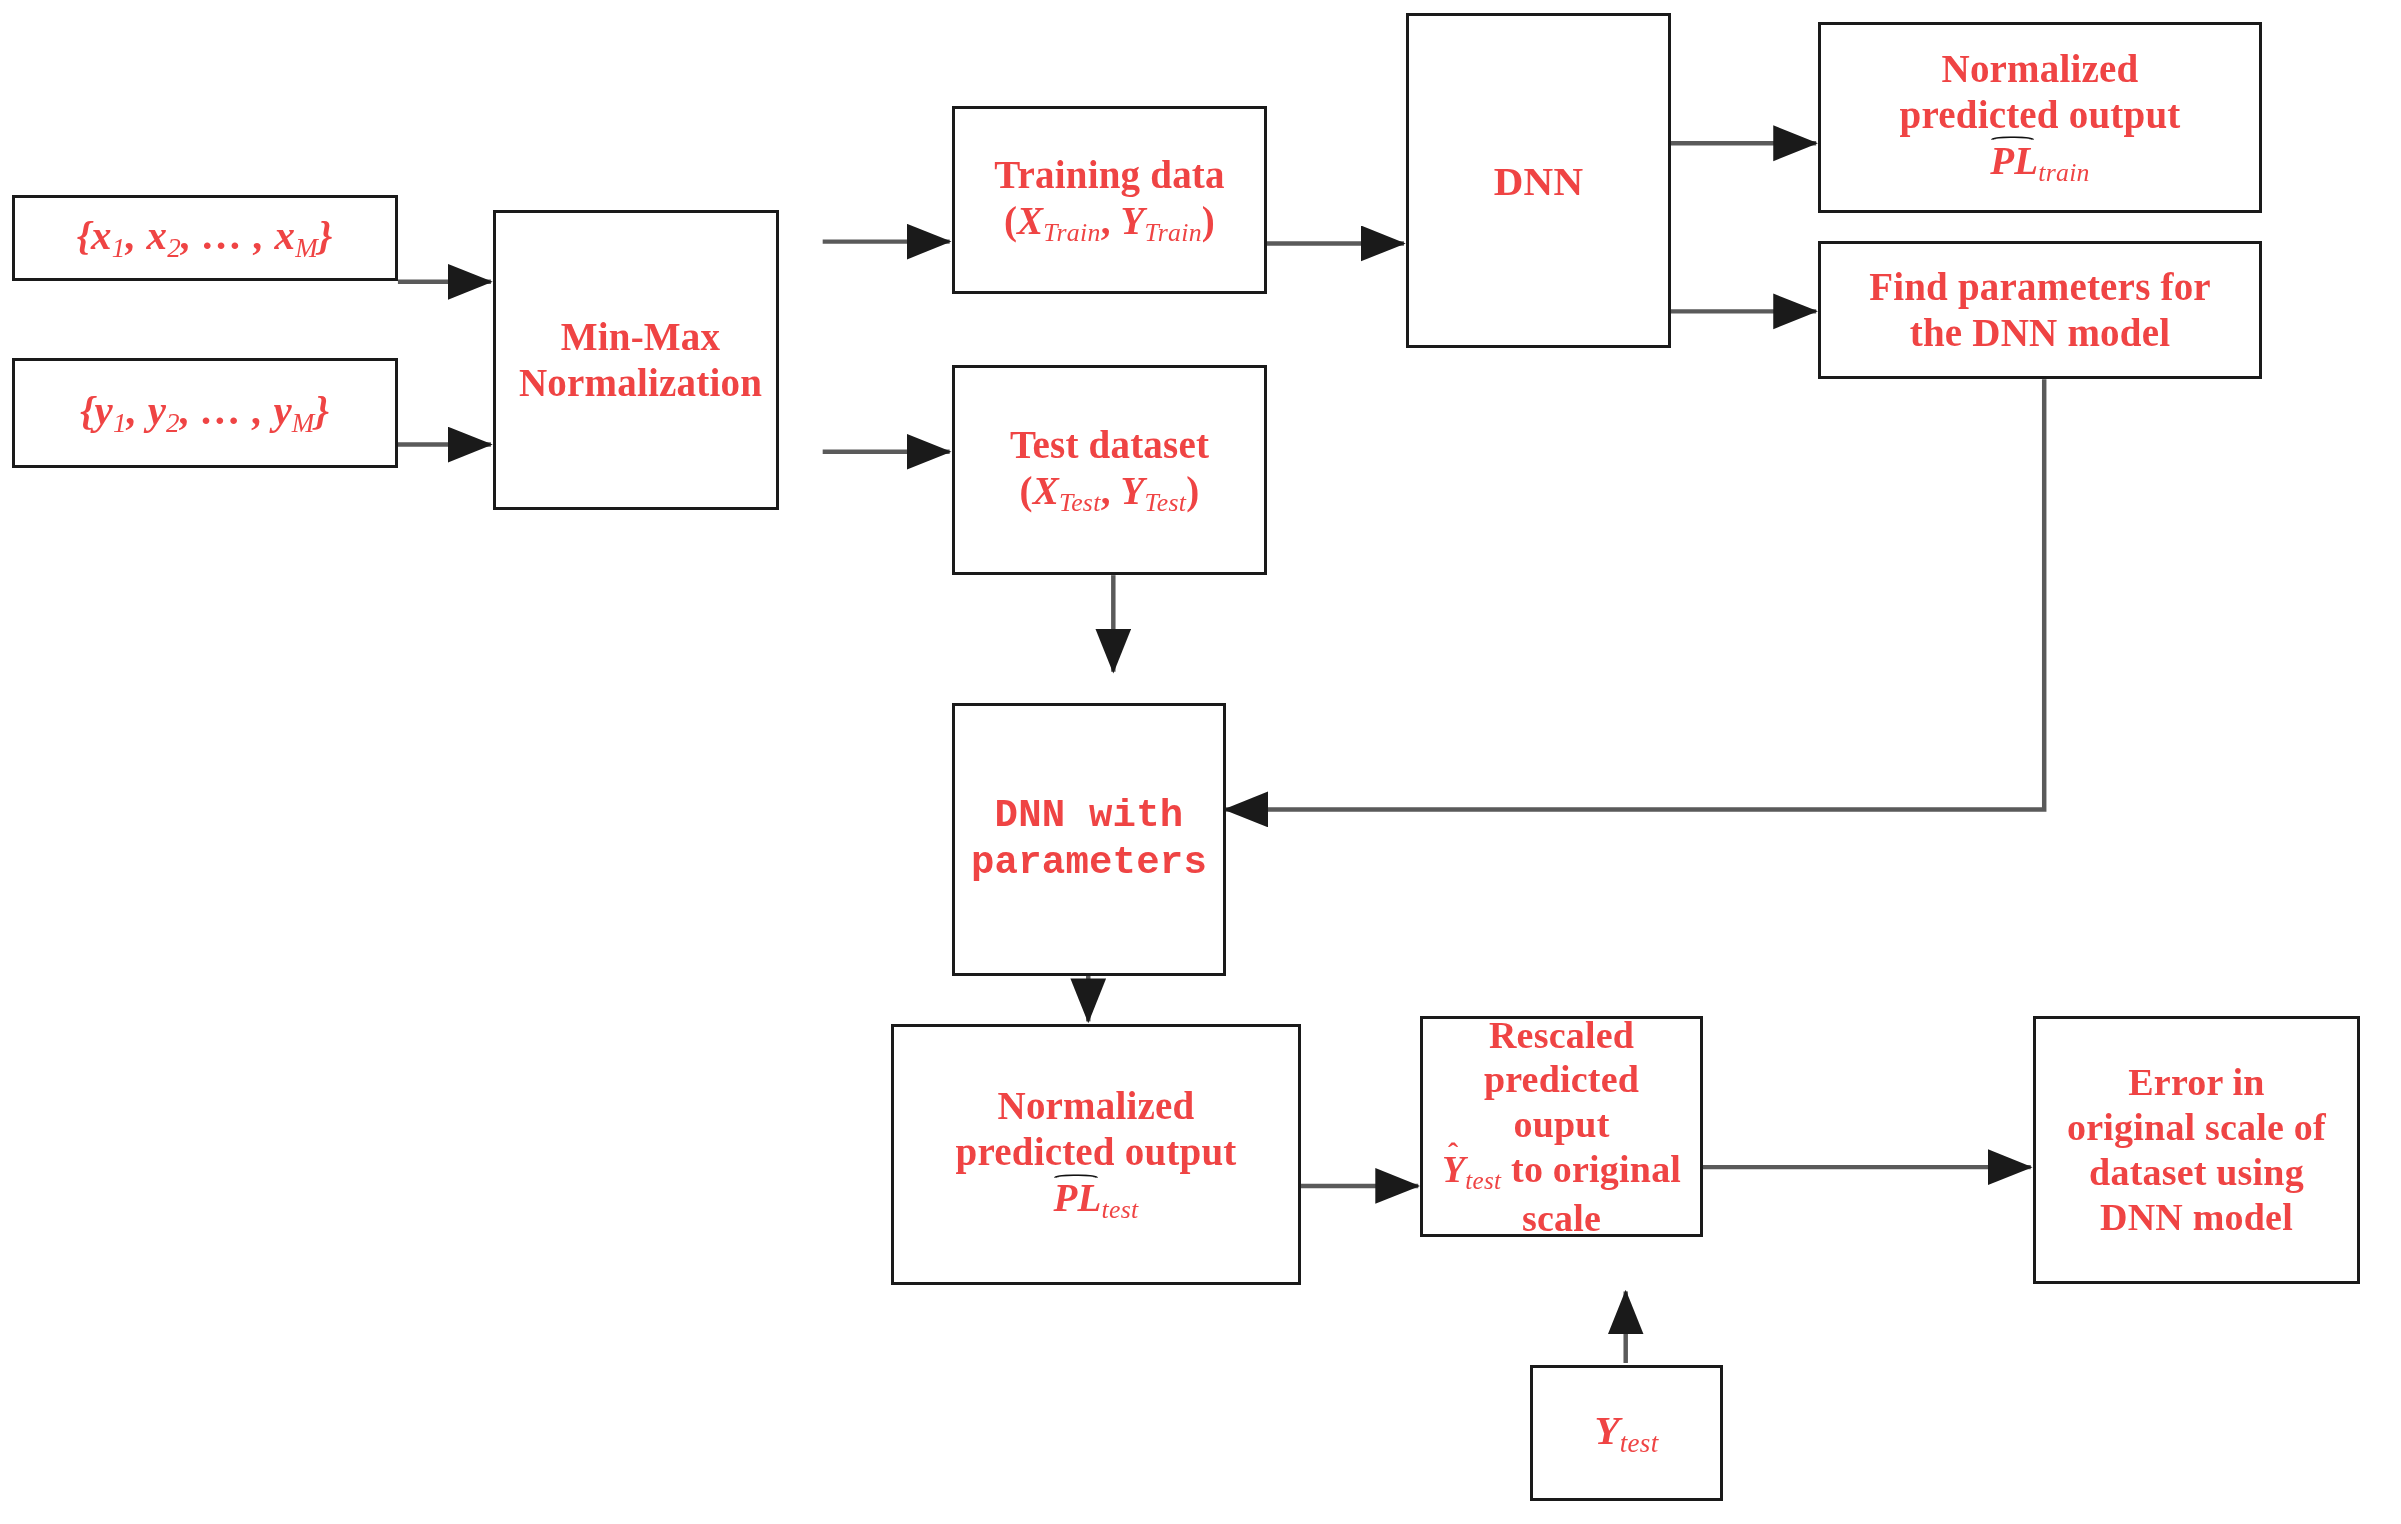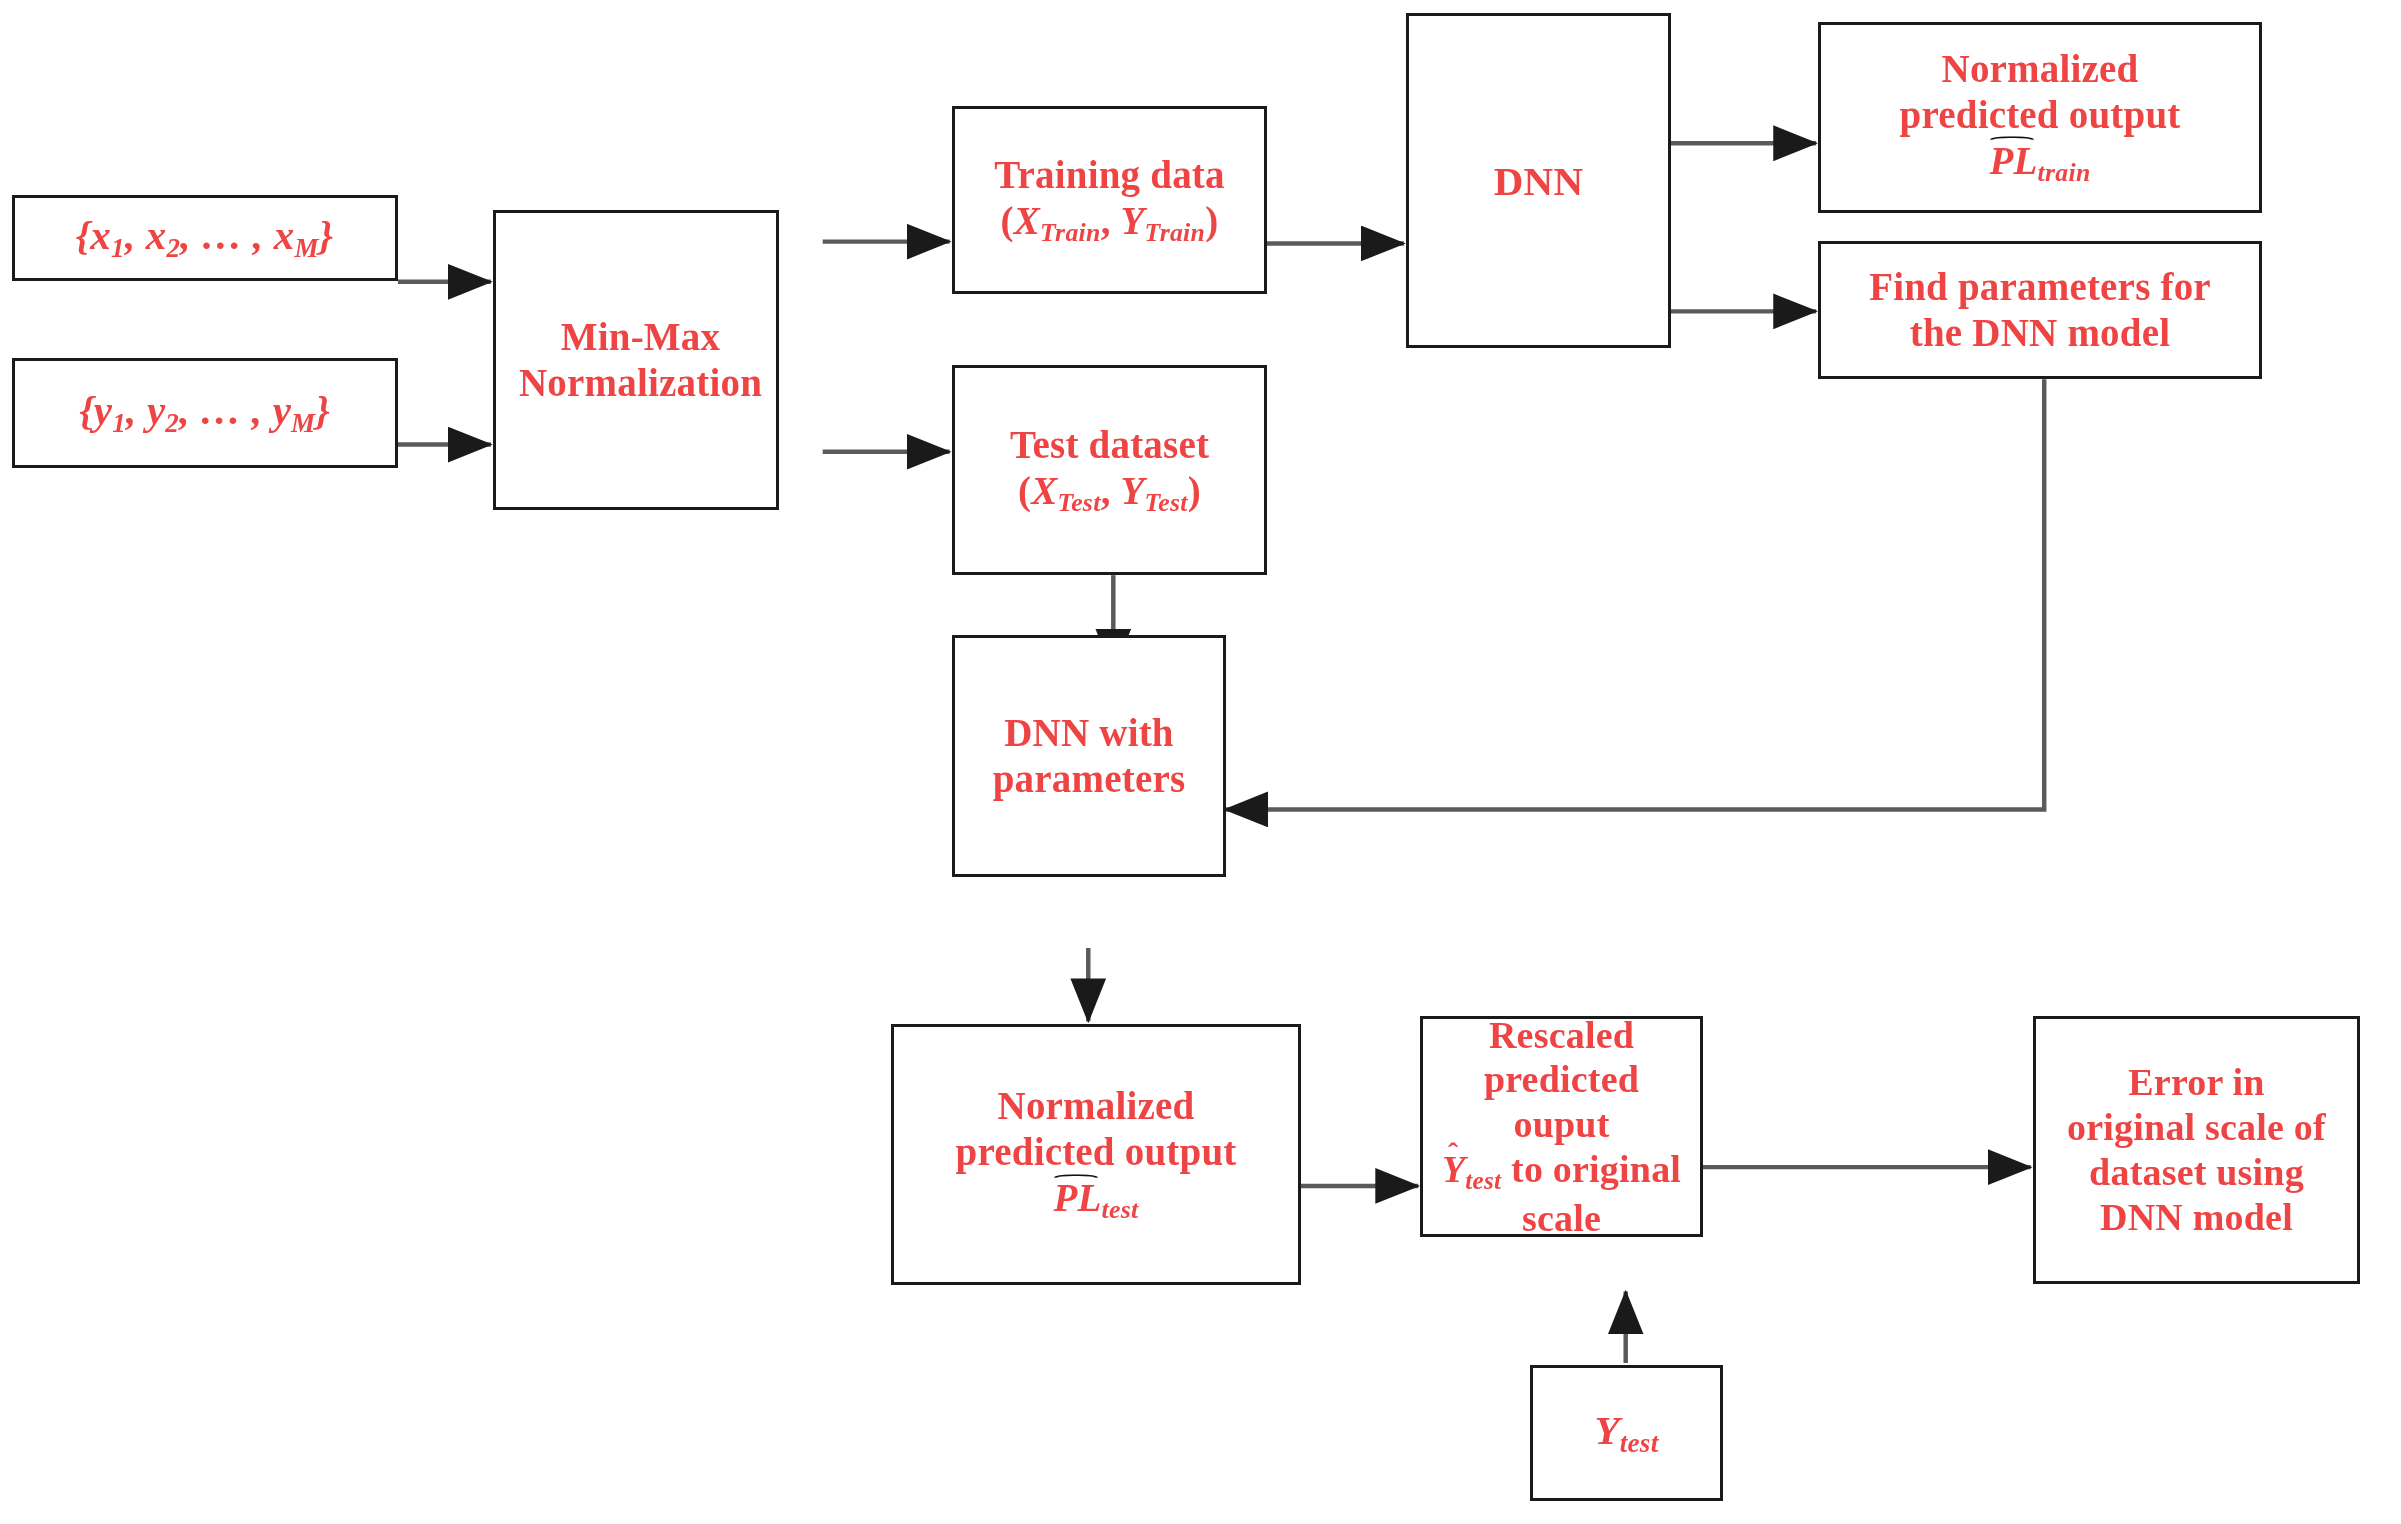--- a/index.html
+++ b/index.html
@@ -46,21 +46,21 @@
   .fs-44 { font-size: 39px; }
   .fs-42 { font-size: 38px; }
 
   
   .mi {
     font-style: italic;
     font-weight: bold;
   }
   .sub {
     font-style: italic;
-    font-weight: bold;
+    font-weight: normal;
     font-size: 0.66em;
     vertical-align: -0.28em;
     letter-spacing: 0.3px;
   }
   .setexpr {
     font-style: italic;
     font-weight: bold;
     letter-spacing: 0.4px;
   }
   .hatgrp {
@@ -180,21 +180,21 @@
     </span>
   </div>
 
   <div class="node" style="left:1818px; top:241px; width:444px; height:138px;">
     <span class="label fs-44">
       <span>Find parameters for</span><br>
       <span>the DNN model</span>
     </span>
   </div>
 
-  <div class="node" style="left:952px; top:635px; width:274px; height:242px;">
+  <div class="node" style="left:952px; top:703px; width:274px; height:273px;font-family:Liberation Mono, monospace;">
     <span class="label fs-44">
       <span>DNN with</span><br>
       <span>parameters</span>
     </span>
   </div>
 
   <div class="node" style="left:891px; top:1024px; width:410px; height:261px;">
     <span class="label fs-44">
       <span>Normalized</span><br>
       <span>predicted output</span><br>

